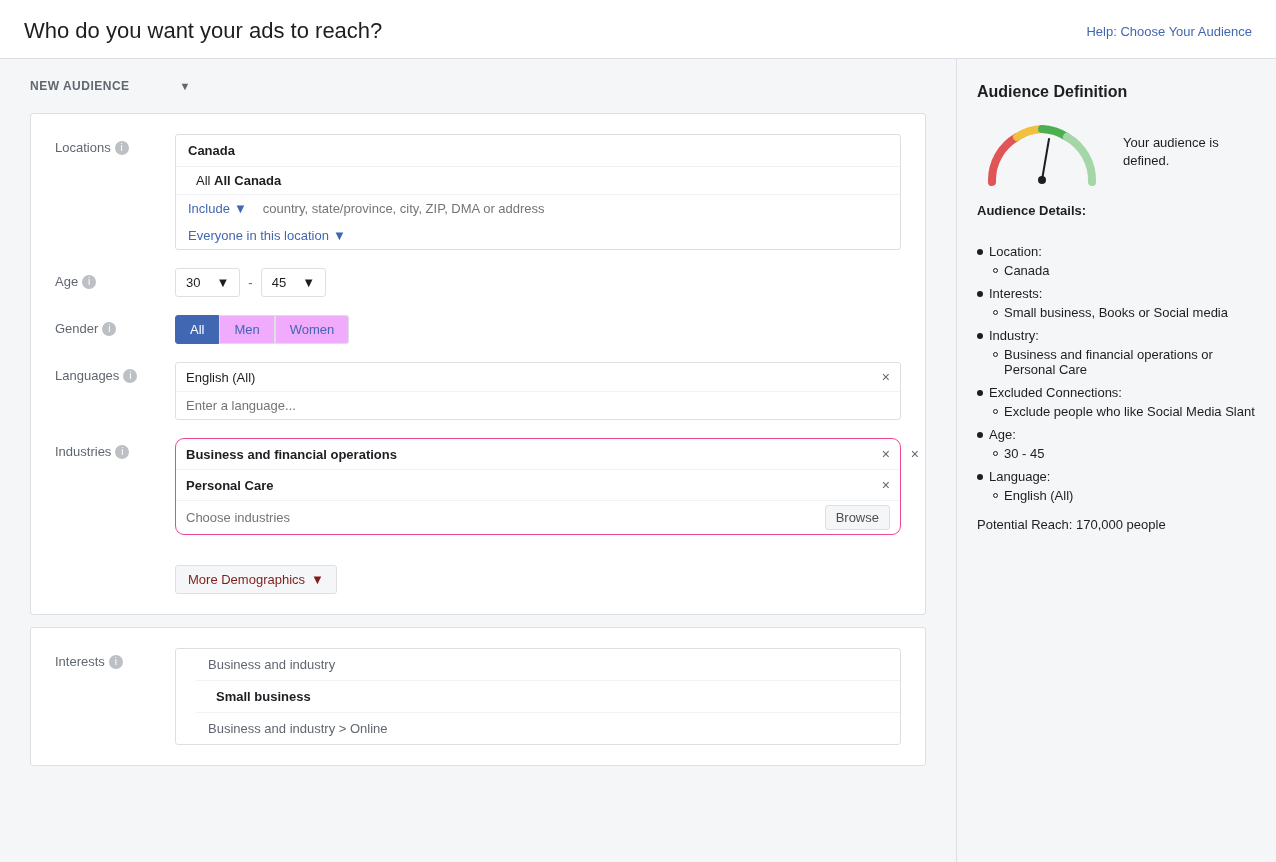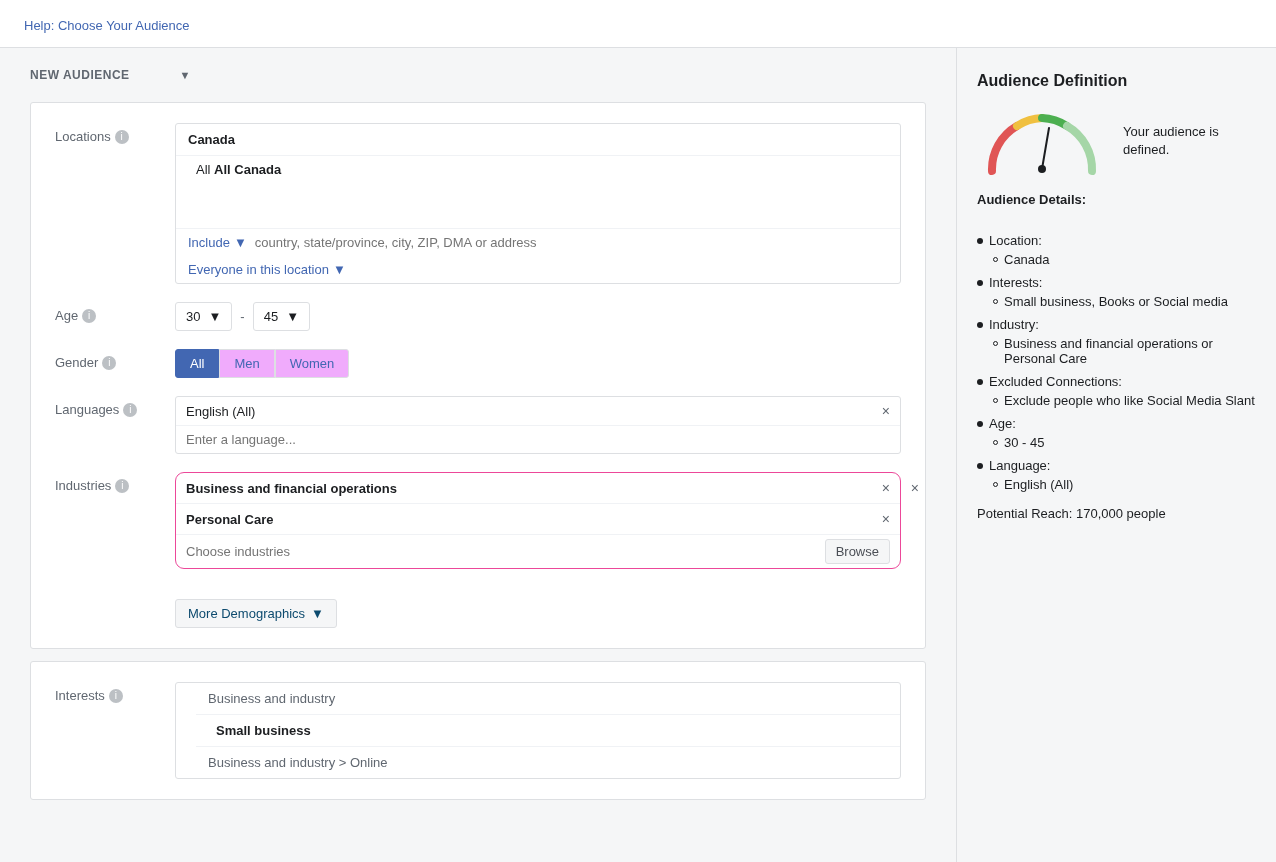--- a/index.html
+++ b/index.html
@@ -118,22 +118,21 @@
     .location-item {
       padding: 6px 12px 6px 20px;
       font-size: 13px;
       color: #1c1e21;
     }
     .location-input-row {
       display: flex;
       align-items: center;
       padding: 6px 12px;
       border-top: 1px solid #f0f2f5;
-      gap: 8px;
-      margin-top: 45px;
+      gap: 16px;
     }
     .include-dropdown {
       display: flex;
       align-items: center;
       gap: 4px;
       font-size: 13px;
       color: #4267b2;
       cursor: pointer;
       white-space: nowrap;
     }
@@ -156,21 +155,21 @@
     }
     
     .age-row {
       display: flex;
       align-items: center;
       gap: 8px;
     }
     .age-dropdown {
       display: flex;
       align-items: center;
-      gap: 8px;
+      gap: 16px;
       border: 1px solid #dddfe2;
       border-radius: 3px;
       padding: 6px 10px;
       font-size: 13px;
       cursor: pointer;
       background: #fff;
     }
     .dash {
       font-size: 13px;
       color: #606770;
@@ -278,21 +277,21 @@
       display: inline-flex;
       align-items: center;
       gap: 6px;
       margin-top: 12px;
       padding: 6px 12px;
       border: 1px solid #dddfe2;
       border-radius: 3px;
       font-size: 13px;
       cursor: pointer;
       background: #f5f6f7;
-      color: #0c4a6e;
+      color: #7f1d1d;
     }
     
     .interests-box {
       border: 1px solid #dddfe2;
       border-radius: 3px;
       background: #fff;
       padding-left: 20px;
     }
     .interest-category {
       padding: 8px 12px;
@@ -401,20 +400,21 @@
       display: flex;
       align-items: flex-start;
     }
   </style>
 </head>
 <body>
 
 <div class="page-wrapper">
 
   <div class="page-header">
+    <h1 class="page-title">Who do you want your ads to reach?</h1>
     <a class="help-link">Help: Choose Your Audience</a>
   </div>
 
   <div class="content-area">
 
     <div class="main-panel">
 
       <div class="audience-bar">
         <span class="audience-label">NEW AUDIENCE</span>
         <span class="chevron-down">▼</span>

